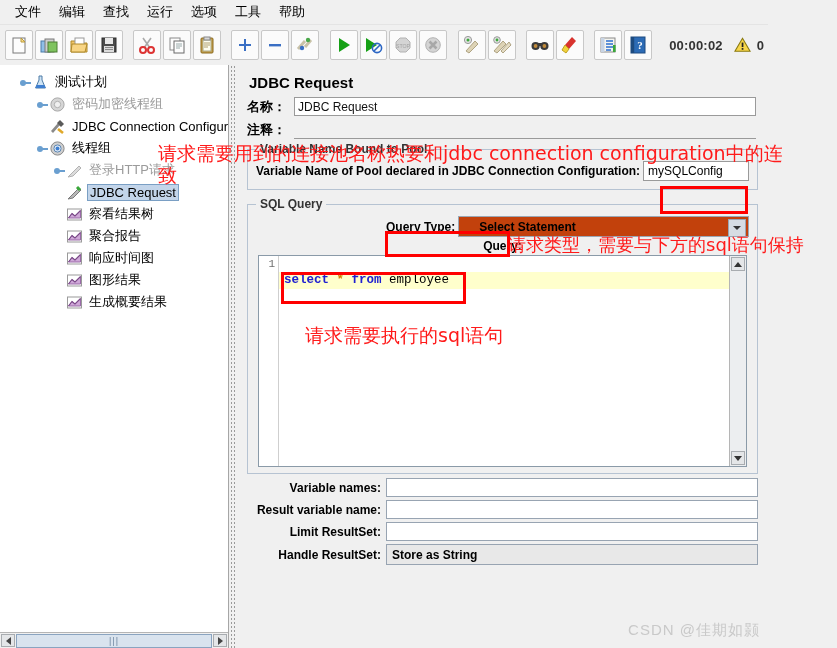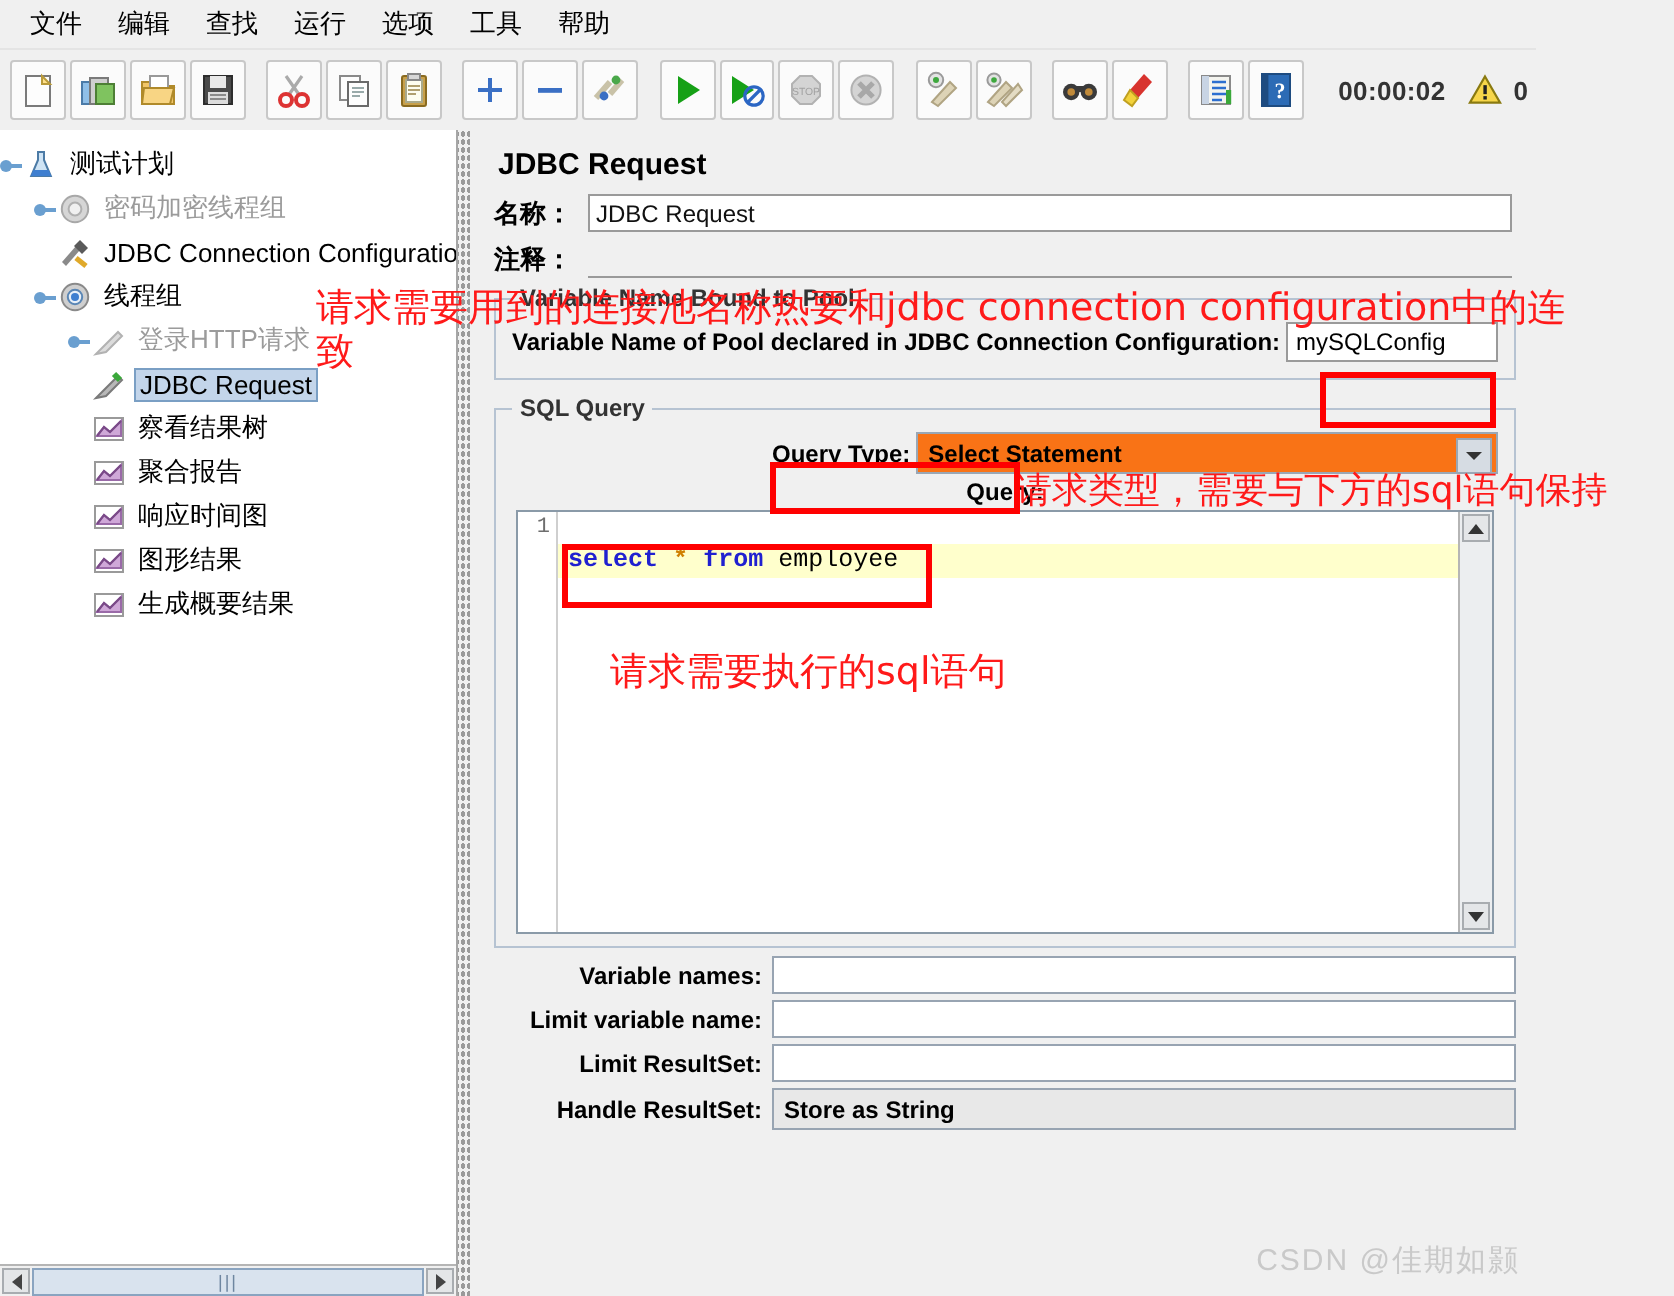--- a/index.html
+++ b/index.html
@@ -33,21 +33,21 @@
   .body-split{position:absolute;left:0;top:65px;right:0;bottom:0;display:flex;}
   .tree-pane{width:228px;background:#fff;position:relative;overflow:hidden;
              border-right:1px solid #a6a6a6;}
   .tree{padding:6px 0 0 0;position:relative;}
   .divider{width:6px;background:#f0f0f0;position:relative;
            background-image:radial-gradient(#9a9a9a 1px, transparent 1px);
            background-size:3px 4px;background-position:1px 0;}
   .right-pane{flex:1;background:#f0f0f0;position:relative;overflow:hidden;}
 
   
-  .tnode{display:flex;align-items:center;height:22px;padding-left:0;position:relative;
+  .tnode{display:flex;align-items:center;height:22px;padding-left:20px;position:relative;
          white-space:nowrap;font-size:13px;}
   .tnode .lbl{margin-left:4px;padding:1px 2px;}
   .tnode .lbl.dim{color:#9b9b9b;}
   .tnode .lbl.sel{background:#c3d5ea;border:1px solid #7a9fc4;padding:0 2px;}
   .ico{width:17px;height:17px;flex:0 0 17px;display:inline-block;position:relative;}
   .handle{width:11px;height:11px;flex:0 0 11px;margin-right:1px;position:relative;}
   .handle::before{content:"";position:absolute;left:0;top:3px;width:6px;height:6px;
                   border-radius:50%;background:#6a9fd0;}
   .handle::after{content:"";position:absolute;left:5px;top:5px;width:6px;height:2px;background:#6a9fd0;}
   .indent{display:inline-block;flex:0 0 auto;}
@@ -67,22 +67,22 @@
                   font-size:12px;font-weight:bold;color:#333;}
 
   .pool-row{display:flex;align-items:center;}
   .pool-row .lab{font-size:12px;font-weight:bold;white-space:nowrap;}
   .pool-field{flex:1;margin-left:3px;height:20px;border:1px solid #9a9a9a;background:#fff;
               font-size:12px;padding:1px 4px;box-sizing:border-box;line-height:17px;}
 
   
   .qt-row{display:flex;align-items:center;justify-content:flex-start;margin-bottom:2px;}
   .qt-lab{font-size:12px;font-weight:bold;margin-left:130px;}
-  .combo{flex:1;margin-left:3px;height:21px;border:1px solid #9aa7b5;background:#f97316;
-         display:flex;align-items:center;font-size:12px;font-weight:bold;padding-left:5px;
+  .combo{flex:1;margin-left:3px;height:21px;border:1px solid #9aa7b5;background:#c2410c;
+         display:flex;align-items:center;font-size:12px;font-weight:bold;padding-left:20px;
          box-sizing:border-box;position:relative;}
   .combo .arrow{position:absolute;right:2px;top:2px;width:16px;height:16px;
                 background:#d6dce3;border:1px solid #9aa7b5;display:flex;
                 align-items:center;justify-content:center;}
   .combo .arrow i{display:block;width:0;height:0;border-left:4px solid transparent;
                   border-right:4px solid transparent;border-top:4px solid #333;}
   .qlabel{text-align:center;font-size:12px;font-weight:bold;margin:2px 0 2px 0;}
 
   
   .editor{margin:0 2px 0 2px;border:1px solid #8a9aa8;background:#fff;height:212px;
@@ -483,21 +483,21 @@
           </div>
         </div>
       </div>
 
       <div class="bottom" id="bottomfields">
           <div class="brow">
             <span class="blab">Variable names:</span>
             <span class="bfield"></span>
           </div>
           <div class="brow">
-            <span class="blab">Limit variable name:</span>
+            <span class="blab">Result variable name:</span>
             <span class="bfield"></span>
           </div>
           <div class="brow">
             <span class="blab">Limit ResultSet:</span>
             <span class="bfield"></span>
           </div>
           <div class="brow">
             <span class="blab">Handle ResultSet:</span>
             <span class="bcombo">
               <span>Store as String</span>

